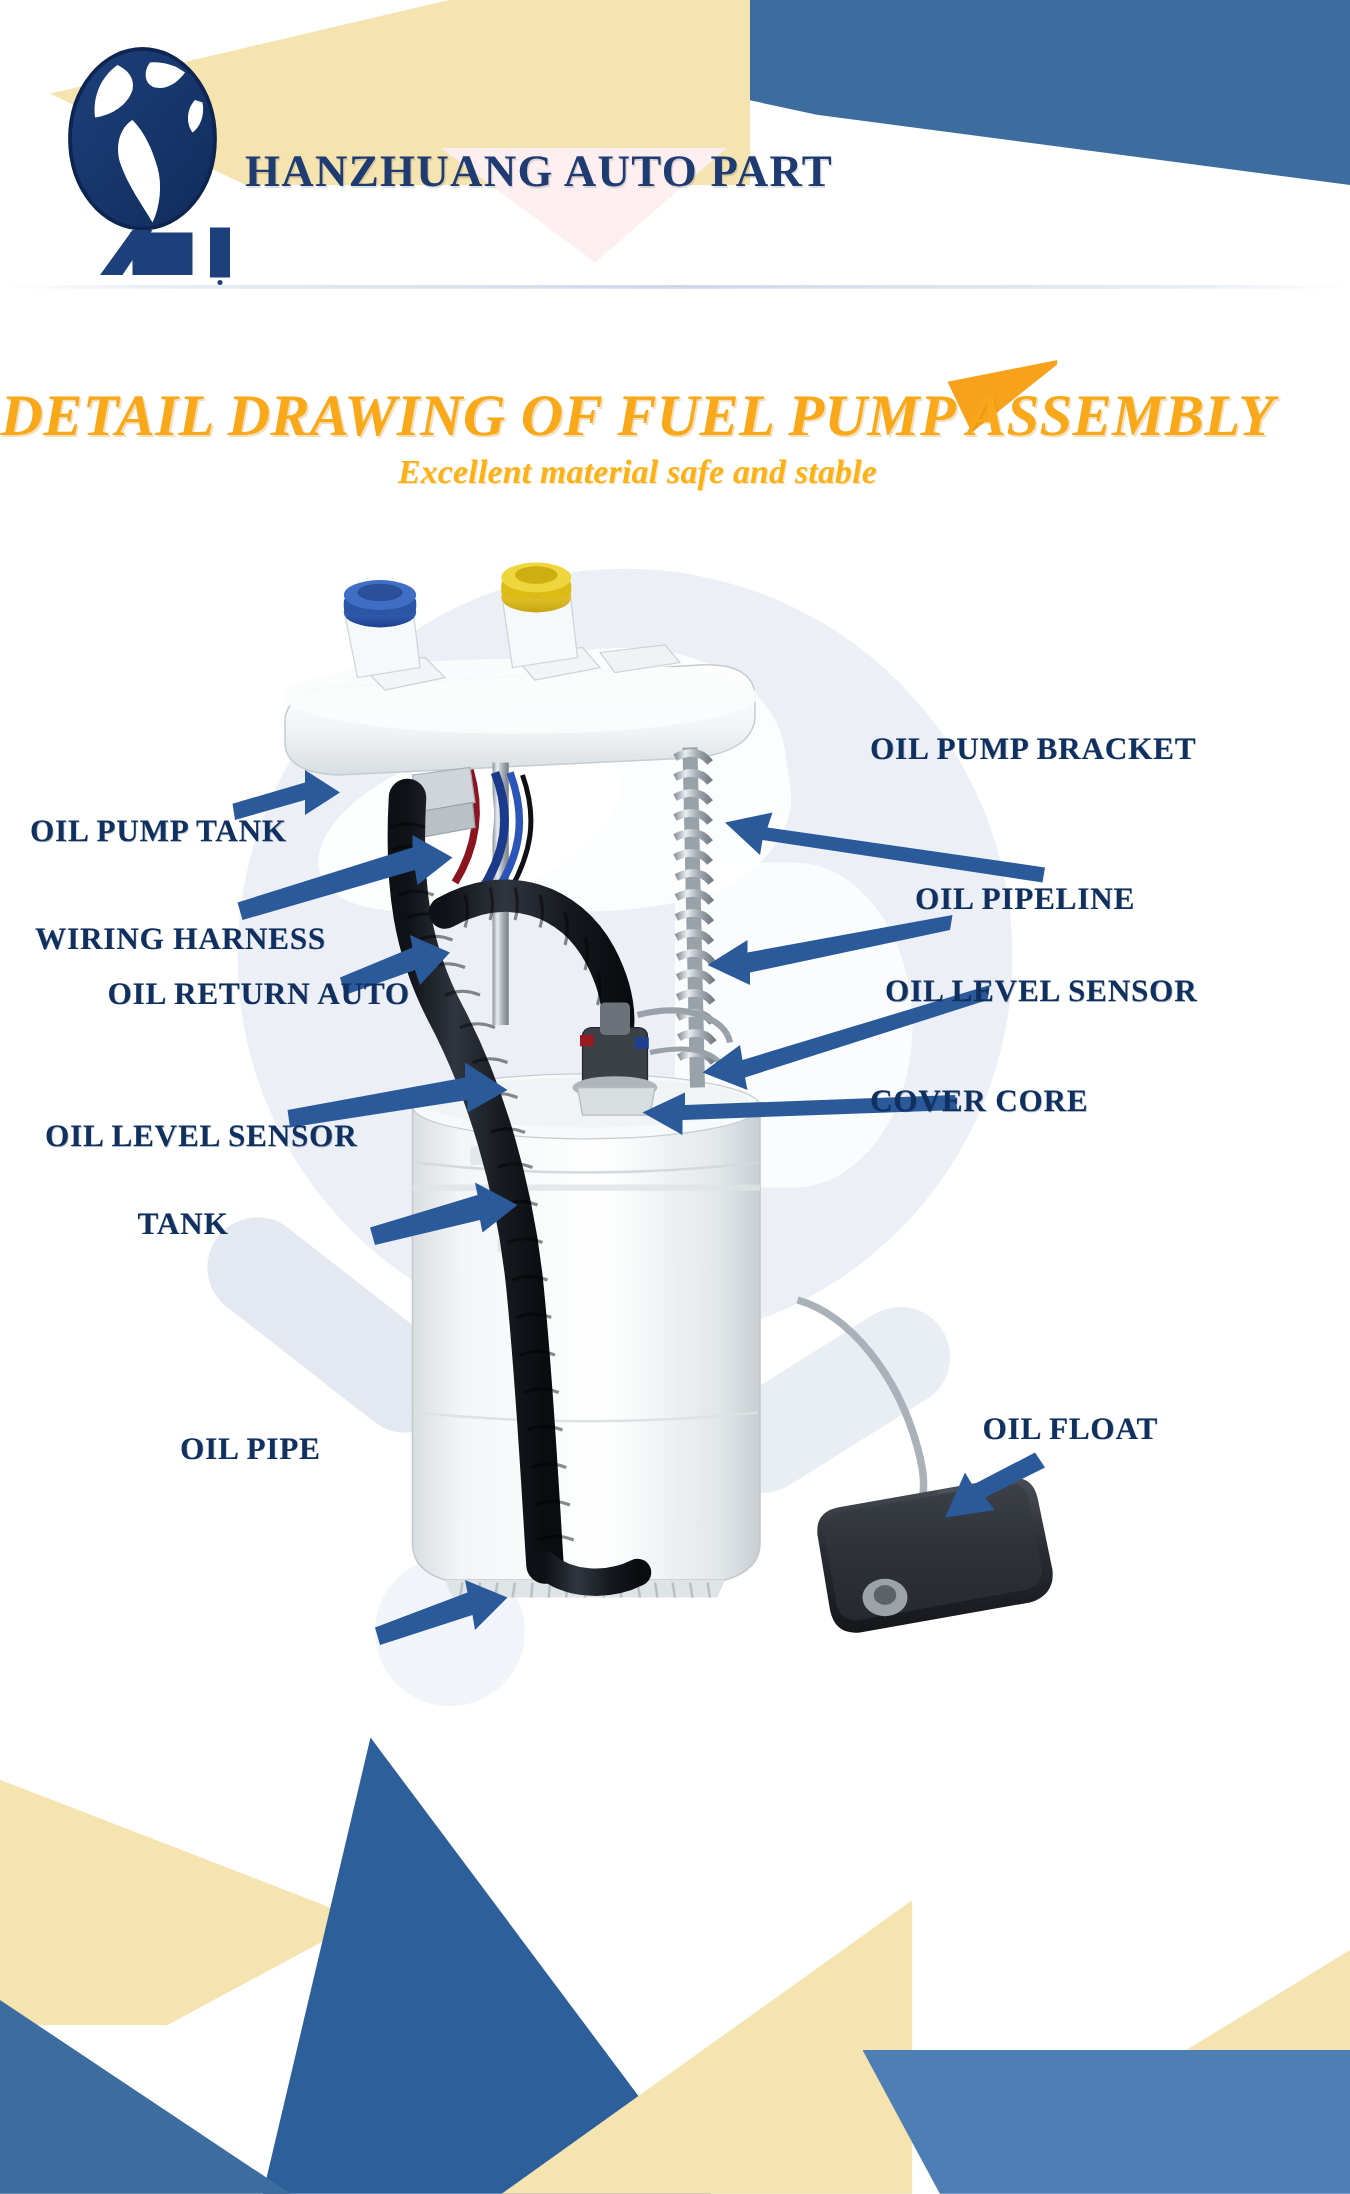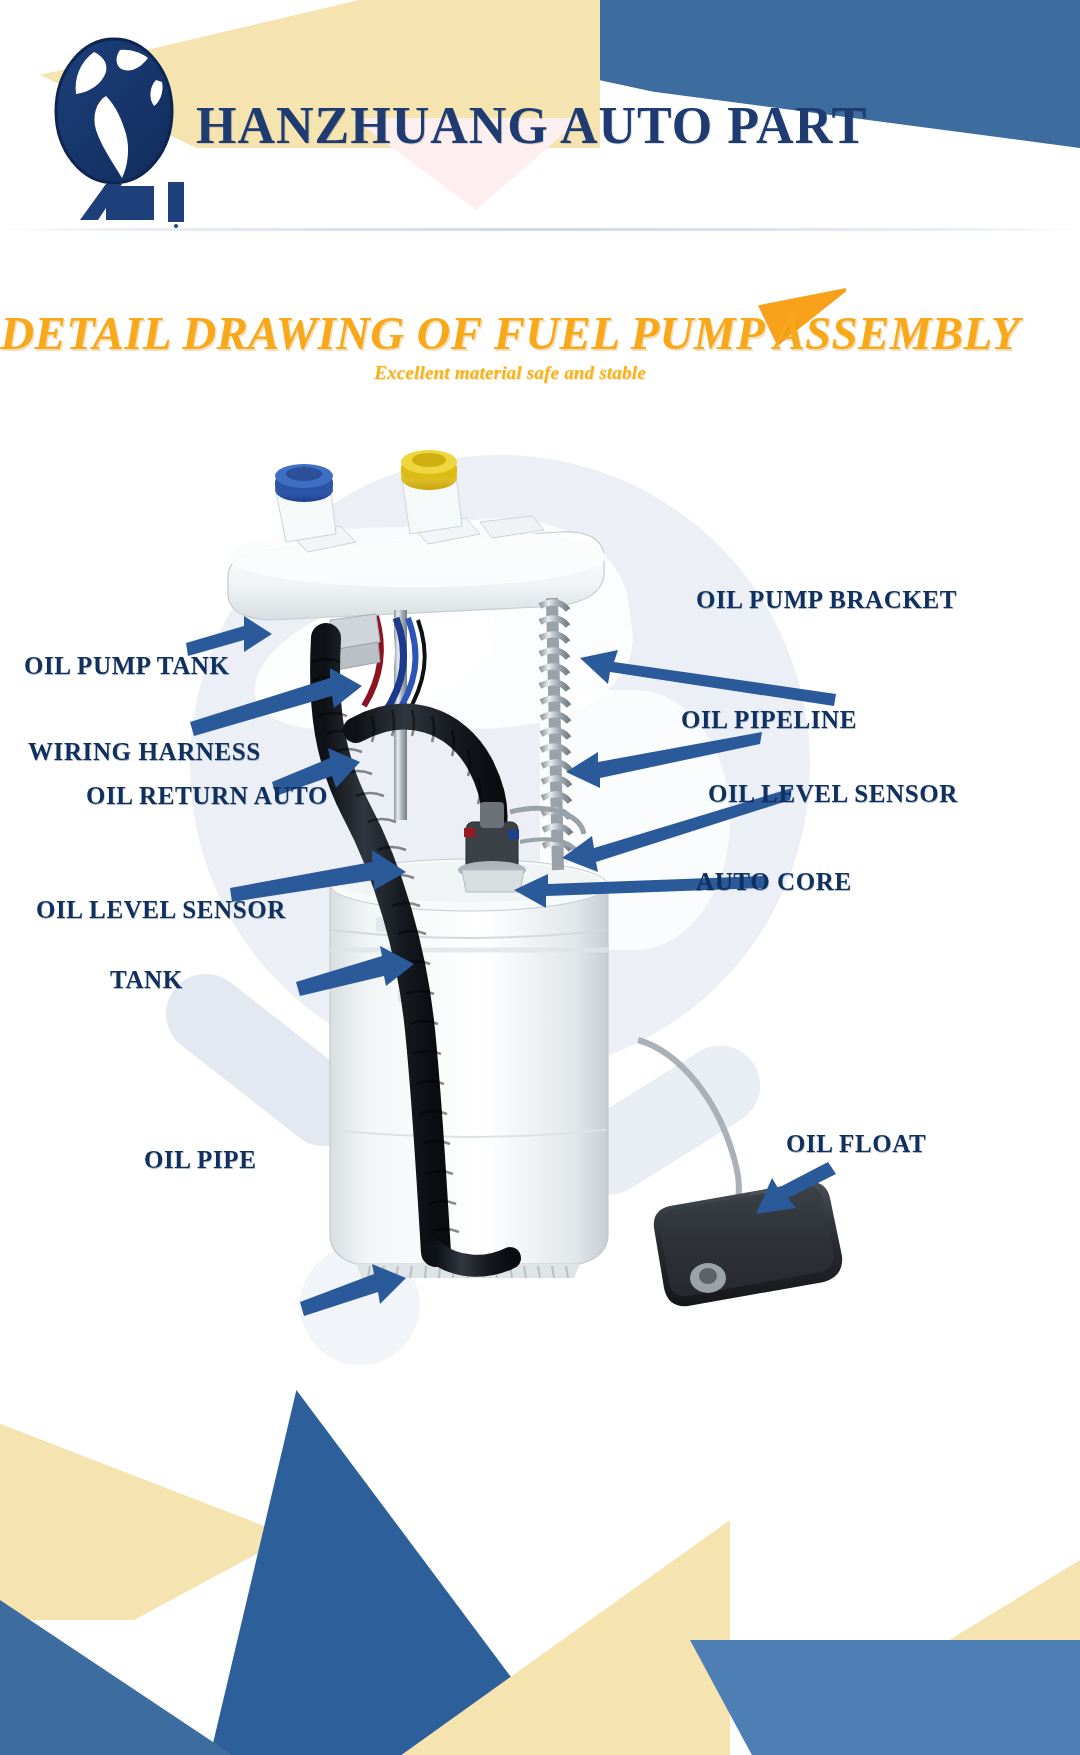--- a/index.html
+++ b/index.html
@@ -55,33 +55,33 @@
   #bot-blue-right{left:690px;top:1640px;width:390px;height:116px;
      background:#4d7fb5;clip-path:polygon(0% 0%, 100% 0%, 100% 100%, 16% 100%);}
   #bot-cream-right{left:900px;top:1560px;width:180px;height:110px;
      background:#f5e3b0;clip-path:polygon(100% 0%, 100% 100%, 0% 100%);}
 
   
   #logo{position:absolute;left:36px;top:36px;width:172px;height:190px;}
   #logo-globe{position:absolute;left:14px;top:0;width:128px;height:150px;}
   #logo-mark{position:absolute;left:40px;top:140px;width:120px;height:52px;}
 
-  #brand-title{position:absolute;left:196px;top:96px;width:760px;
-     font-family:"Liberation Serif",serif;font-weight:bold;font-size:52px;
+  #brand-title{position:absolute;left:196px;top:116px;width:760px;
+     font-family:"Liberation Serif",serif;font-weight:bold;font-size:36px;
      letter-spacing:1px;color:#1f3c72;white-space:nowrap;
      text-shadow:1px 1px 0 rgba(0,0,0,.12);}
 
   
   #main-title{position:absolute;left:0;top:306px;width:1020px;text-align:center;
      font-family:"Liberation Serif",serif;font-style:italic;font-weight:bold;
      font-size:47px;color:#f9a81a;letter-spacing:.3px;white-space:nowrap;
      text-shadow:1.5px 1.5px 0 rgba(200,130,0,.25);}
   #sub-title{position:absolute;left:0;top:362px;width:1020px;text-align:center;
      font-family:"Liberation Serif",serif;font-style:italic;font-weight:bold;
-     font-size:19px;color:#fcb216;letter-spacing:.2px;white-space:nowrap;
+     font-size:27px;color:#fcb216;letter-spacing:.2px;white-space:nowrap;
      text-shadow:1px 1px 0 rgba(200,130,0,.22);}
 
   
   .label{position:absolute;font-family:"Liberation Serif",serif;font-weight:bold;
      color:#10305f;white-space:nowrap;font-size:25px;letter-spacing:.6px;
      text-shadow:.5px .5px 0 rgba(16,48,95,.35);}
   .label.r{text-align:center;}
 
   
   #arrows{position:absolute;left:0;top:0;width:1080px;height:1755px;}
@@ -359,23 +359,23 @@
 </svg>
 
 <div class="label" style="left:24px;  top:652px;">OIL PUMP TANK</div>
 <div class="label" style="left:28px;  top:738px;text-align:center;">WIRING HARNESS</div>
 <div class="label" style="left:86px;  top:782px;">OIL RETURN AUTO</div>
 <div class="label" style="left:36px;  top:896px;">OIL LEVEL SENSOR</div>
 <div class="label" style="left:110px; top:966px;">TANK</div>
 <div class="label" style="left:144px; top:1146px;">OIL PIPE</div>
 
 <div class="label r" style="left:696px; top:586px;">OIL PUMP BRACKET</div>
-<div class="label r" style="left:681px; top:706px;">OIL PIPELINE</div>
+<div class="label r" style="left:732px; top:706px;">OIL PIPELINE</div>
 <div class="label r" style="left:708px; top:780px;">OIL LEVEL SENSOR</div>
-<div class="label r" style="left:696px; top:868px;">AUTO CORE</div>
+<div class="label r" style="left:696px; top:868px;">COVER CORE</div>
 <div class="label r" style="left:786px; top:1130px;">OIL FLOAT</div>
 
 <div class="deco" id="bot-cream-left"></div>
 <div class="deco" id="bot-navy-mid"></div>
 <div class="deco" id="bot-cream-mid"></div>
 <div class="deco" id="bot-blue-left"></div>
 <div class="deco" id="bot-cream-right"></div>
 <div class="deco" id="bot-blue-right"></div>
 
 </body></html>

